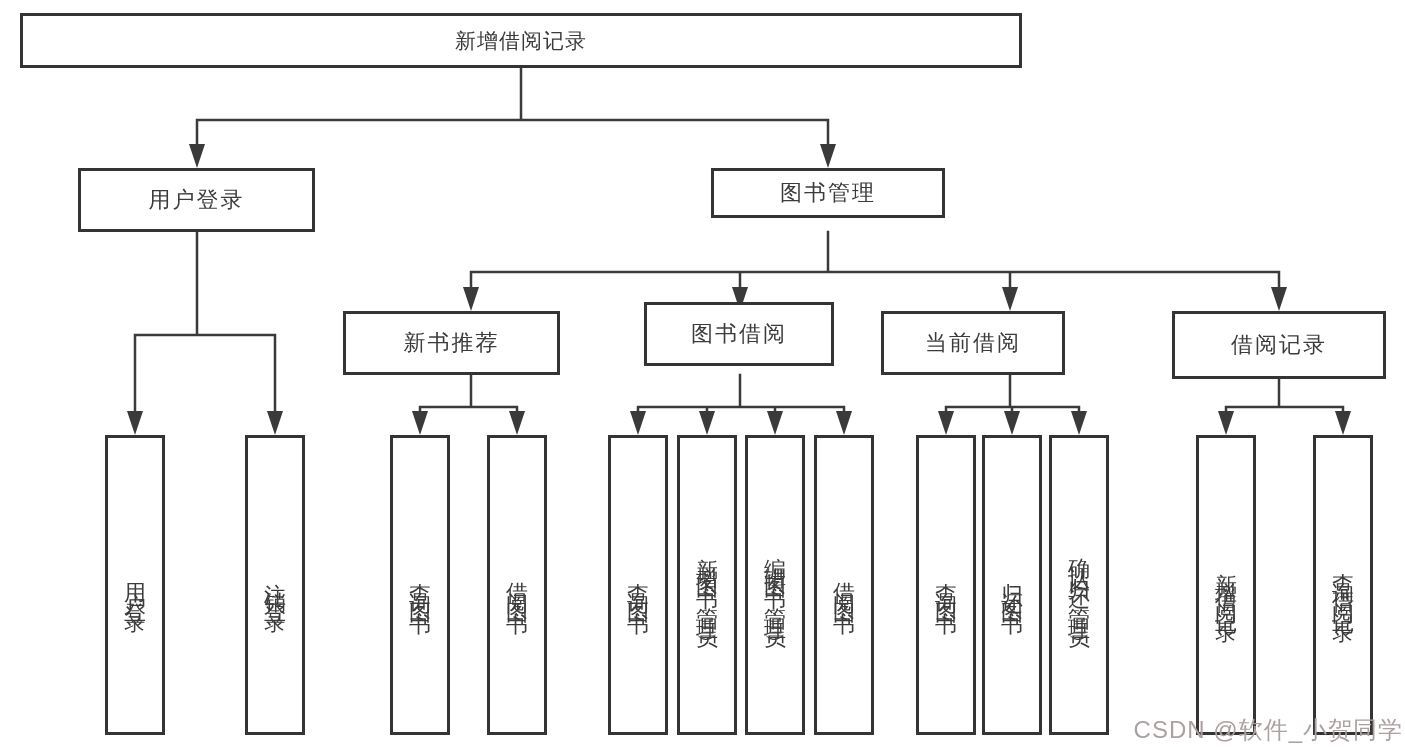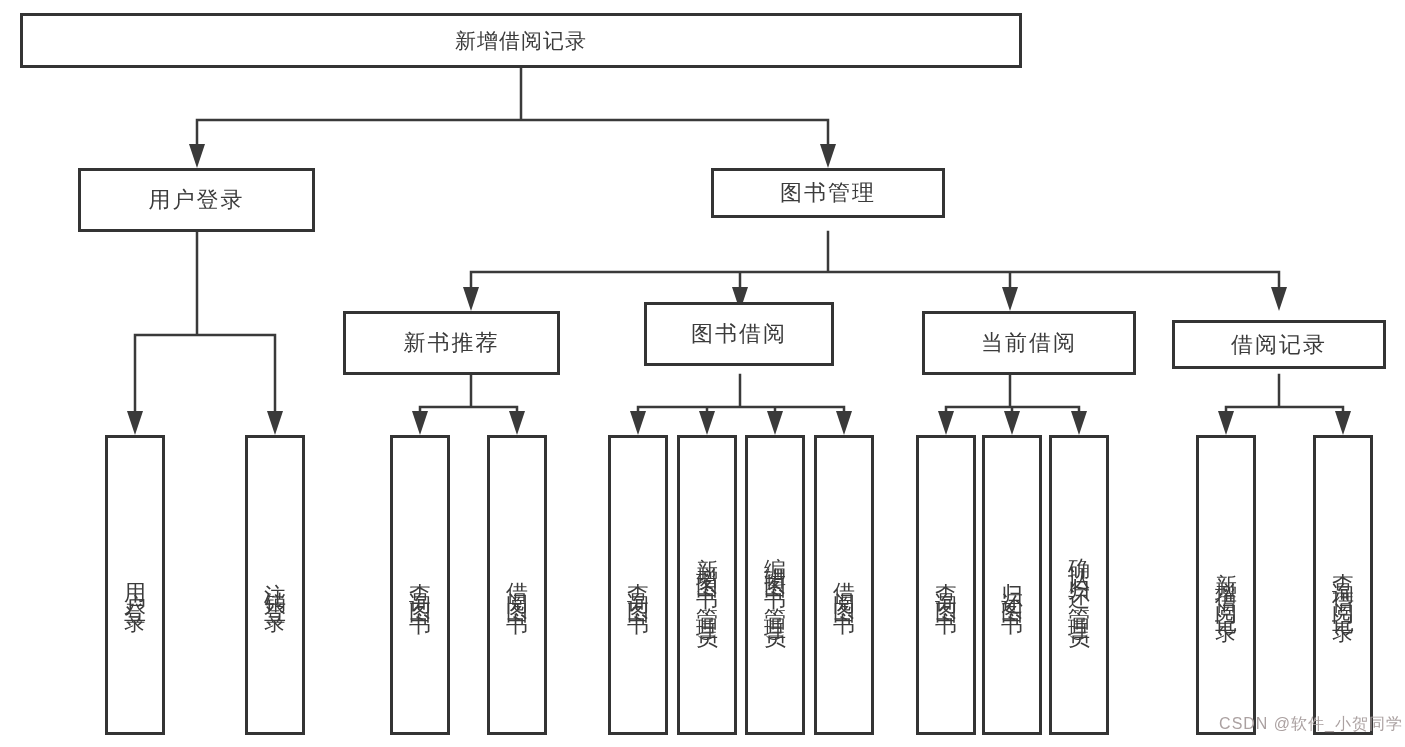--- a/index.html
+++ b/index.html
@@ -46,21 +46,21 @@
     writing-mode: vertical-rl;
     text-orientation: mixed;
     font-size: 22px;
     letter-spacing: 10px;
     line-height: 1;
   }
   .watermark {
     position: absolute;
     top: 714px;
     right: 2px;
-    font-size: 16px;
+    font-size: 24px;
     letter-spacing: 1px;
     color: #aba1a1;
     white-space: nowrap;
   }
 </style>
 </head>
 <body>
 
 <div class="canvas">
 
@@ -104,22 +104,22 @@
     </g>
   </svg>
 
   <div class="node h-node root-node" style="left:20px; top:13px; width:1002px; height:55px;">新增借阅记录</div>
 
   <div class="node h-node" style="left:78px; top:168px; width:237px; height:64px;">用户登录</div>
   <div class="node h-node" style="left:711px; top:168px; width:234px; height:50px;">图书管理</div>
 
   <div class="node h-node" style="left:343px; top:311px; width:217px; height:64px;">新书推荐</div>
   <div class="node h-node" style="left:633px; top:302px; width:190px; height:64px;margin-left:11px;">图书借阅</div>
-  <div class="node h-node" style="left:922px; top:311px; width:214px; height:64px;text-align:center;">当前借阅</div>
-  <div class="node h-node" style="left:1172px; top:311px; width:214px; height:49px;margin-top:9px;">借阅记录</div>
+  <div class="node h-node" style="left:881px; top:311px; width:184px; height:64px;text-align:center;">当前借阅</div>
+  <div class="node h-node" style="left:1172px; top:311px; width:214px; height:68px;">借阅记录</div>
 
   <div class="node v-node" style="left:105px; top:435px; width:60px; height:300px;">用户登录</div>
   <div class="node v-node" style="left:245px; top:435px; width:60px; height:300px;">注销登录</div>
 
   <div class="node v-node" style="left:390px; top:435px; width:60px; height:300px;">查询图书</div>
   <div class="node v-node" style="left:487px; top:435px; width:60px; height:300px;">借阅图书</div>
 
   <div class="node v-node" style="left:608px; top:435px; width:60px; height:300px;">查询图书</div>
   <div class="node v-node" style="left:677px; top:435px; width:60px; height:300px;">新增图书（管理员）</div>
   <div class="node v-node" style="left:745px; top:435px; width:60px; height:300px;">编辑图书（管理员）</div>

